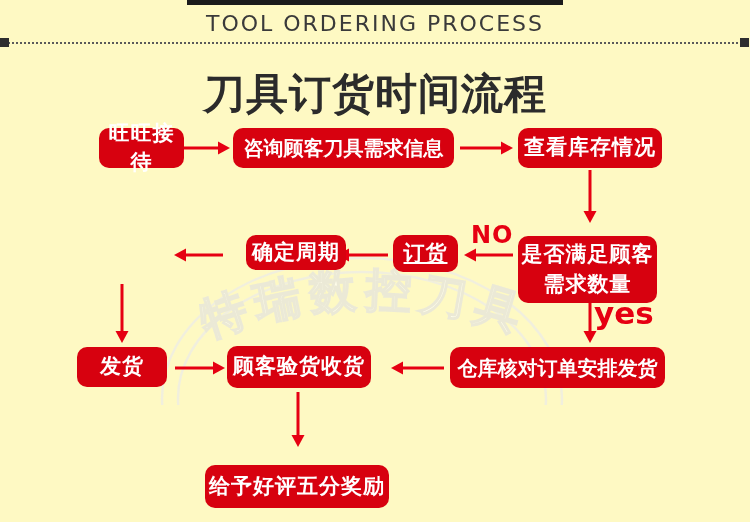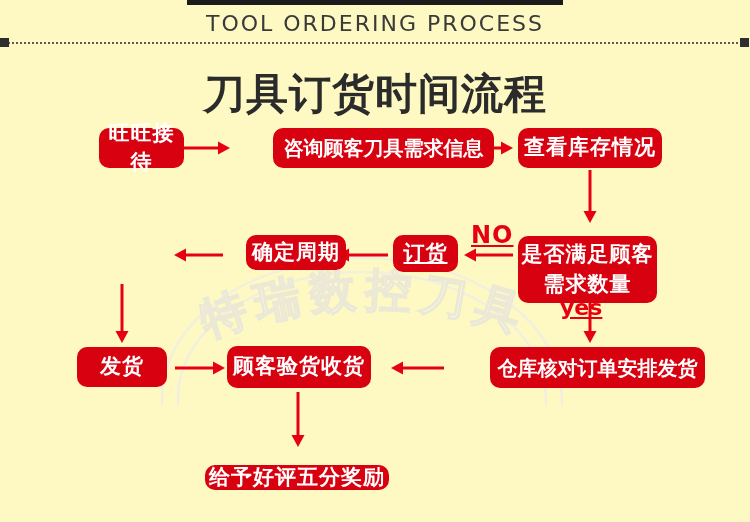--- a/index.html
+++ b/index.html
@@ -24,40 +24,40 @@
   
   .wm{position:absolute;left:130px;top:240px;opacity:.65;}
   .wm ellipse{fill:none;stroke:#ebebeb;stroke-width:2.5;}
   .wm text{fill:#ffffff;stroke:#e1e1e1;stroke-width:1.4;font-weight:bold;font-size:46px;letter-spacing:8px;}
   
   .node{
     position:absolute;background:var(--box-red,#d7010f);color:#ffffff;border-radius:10px;
     display:flex;align-items:center;justify-content:center;text-align:center;
     font-weight:bold;font-size:21px;letter-spacing:1px;line-height:1.4;white-space:pre-line;
   }
-  .node.tight{font-size:20px;letter-spacing:0;margin-left:40px;}
+  .node.tight{font-size:20px;letter-spacing:0;}
   .n0{left:75px; top:128px;width:85px; height:40px;margin-left:24px;}
   .n1{left:233px;top:128px;width:221px;height:40px;}
   .n2{left:518px;top:128px;width:144px;height:40px;}
   .n3{left:518px;top:236px;width:139px;height:67px;}
   .n4{left:393px;top:235px;width:65px; height:37px;text-decoration:underline;}
   .n5{left:246px;top:235px;width:100px;height:35px;font-family:Liberation Serif, serif;}
   .n6{left:77px; top:235px;width:90px; height:41px;}
   .n7{left:77px; top:347px;width:90px; height:40px;}
   .n8{left:227px;top:346px;width:144px;height:42px;}
   .n9{left:450px;top:347px;width:215px;height:41px;}
-  .n10{left:205px;top:465px;width:184px;height:25px;}
+  .n10{left:205px;top:465px;width:184px;height:43px;}
   
   .arrow{position:absolute;overflow:visible;}
   .arrow line{stroke:var(--arrow-red,#e60012);stroke-width:3;}
   .arrow polygon{fill:var(--arrow-red,#e60012);}
   
-  .branch-label{position:absolute;color:var(--arrow-red,#e60012);font-weight:bold;text-decoration:underline;}
+  .branch-label{position:absolute;color:var(--arrow-red,#e60012);font-weight:bold;}
   .label-no{left:471px;top:221px;font-size:24px;letter-spacing:1px;}
-  .label-yes{left:560px;top:295px;font-size:22px;}
+  .label-yes{left:594px;top:295px;font-size:31px;}
 </style>
 </head>
 <body>
 
 <div class="page">
 
   <div class="top-bar"></div>
   <div class="en-title">TOOL ORDERING PROCESS</div>
   <div class="dotted-rule"></div>
   <div class="rule-sq left"></div>

